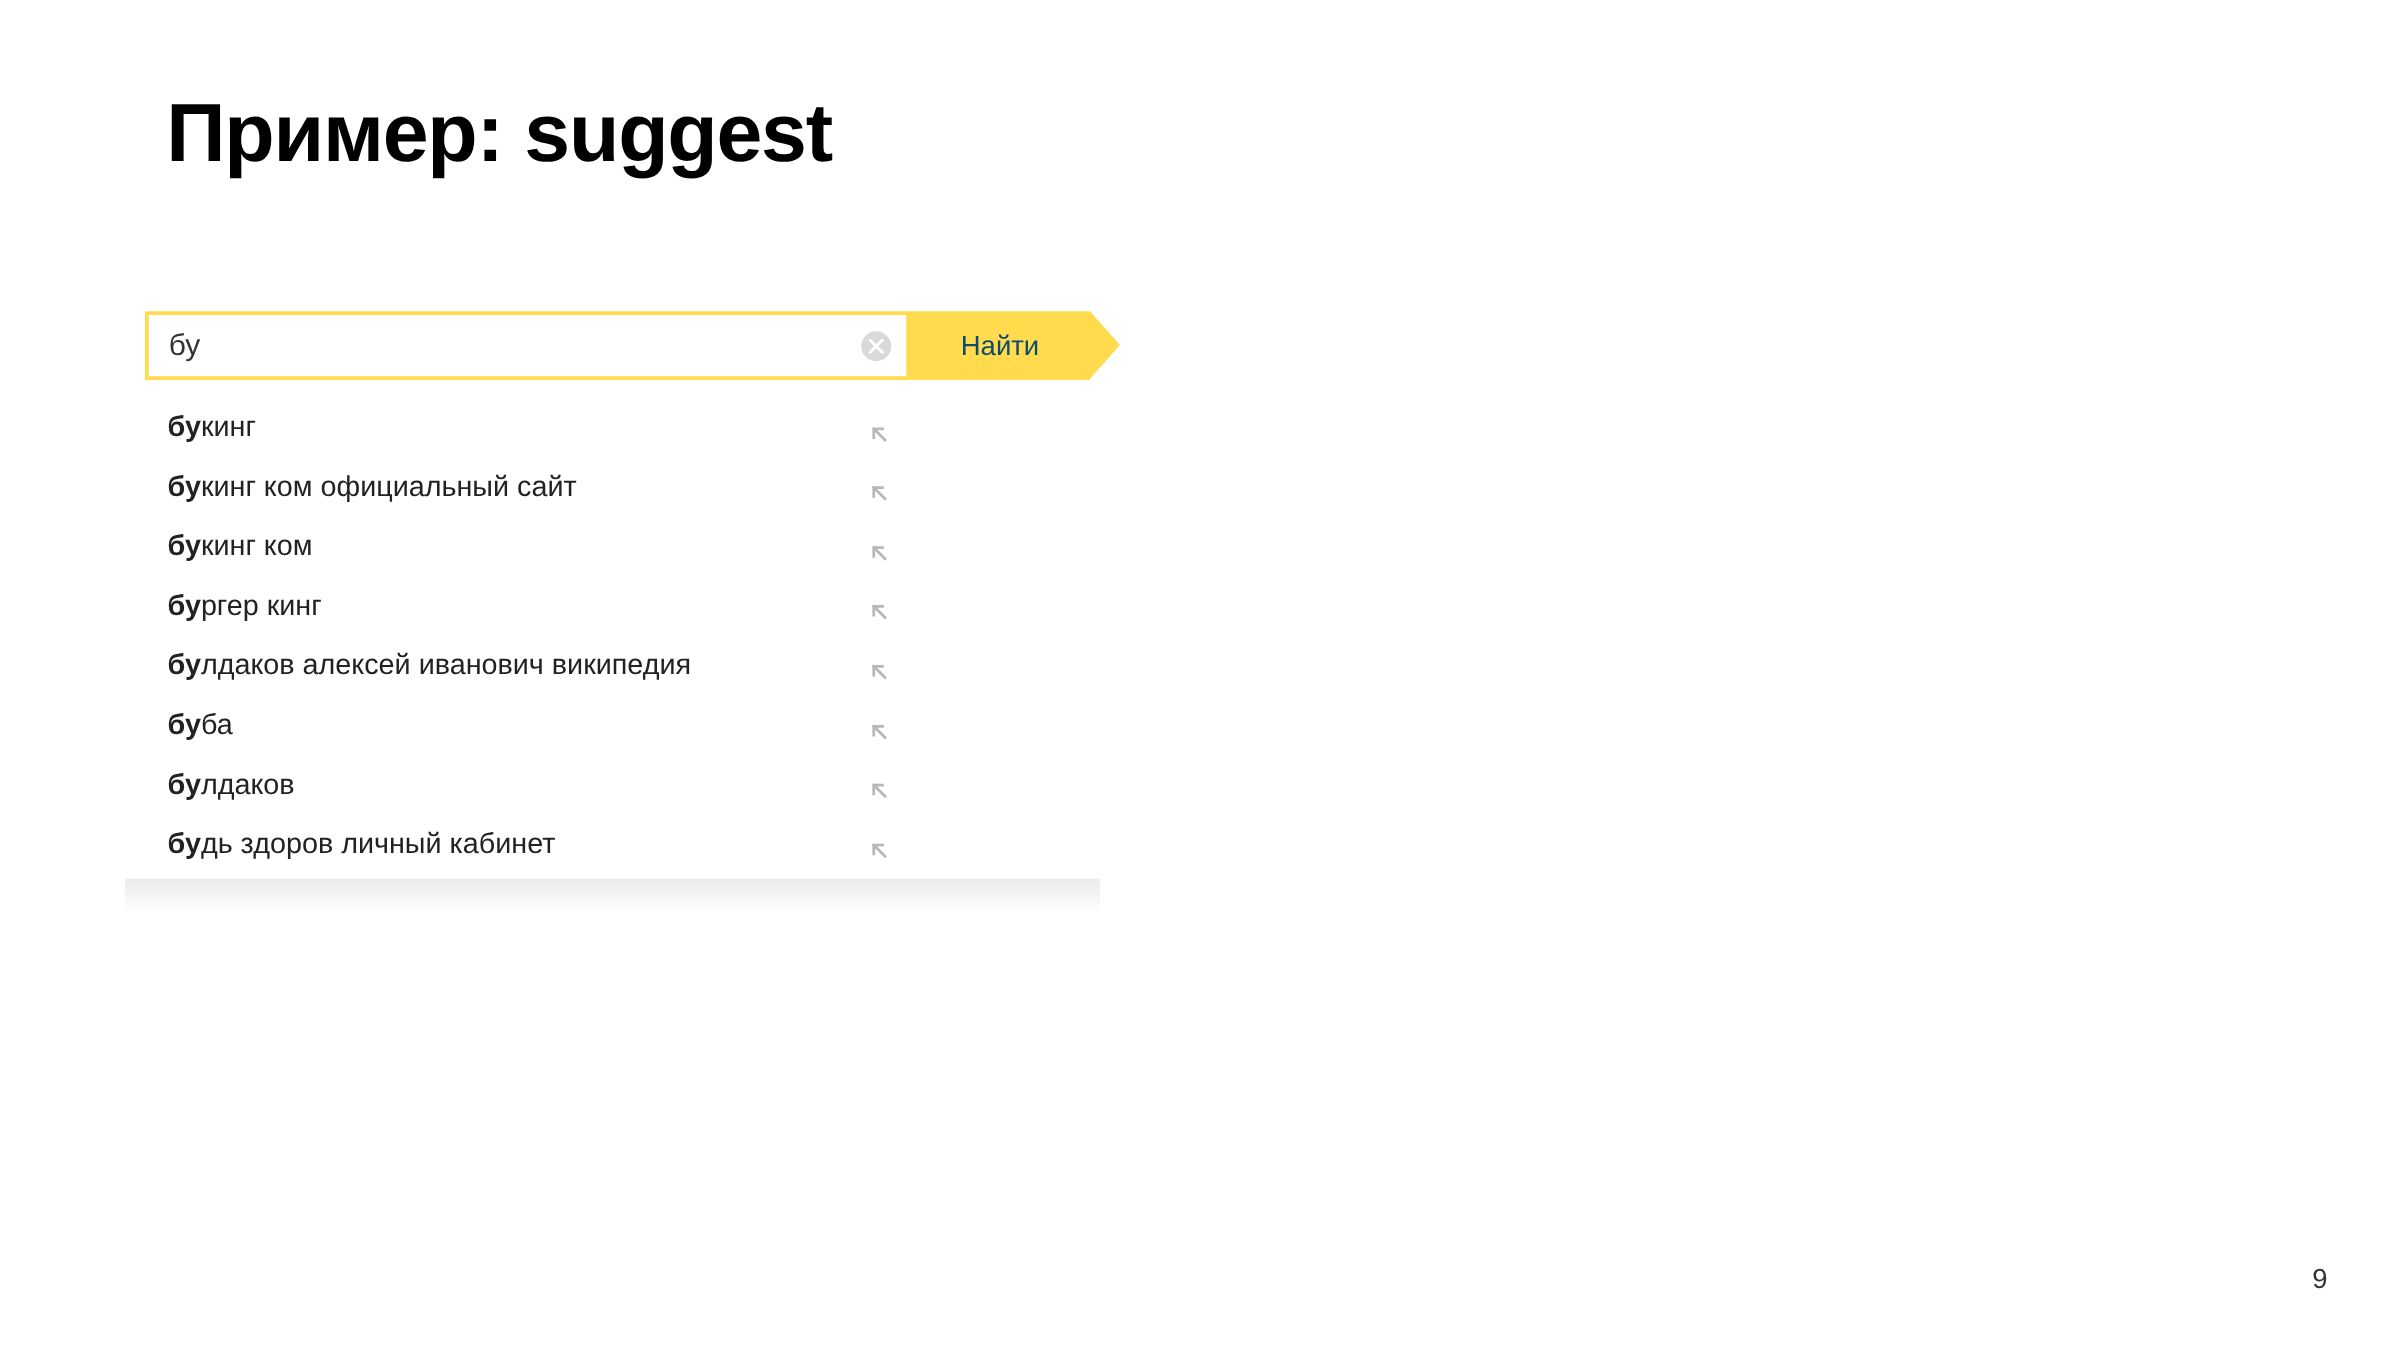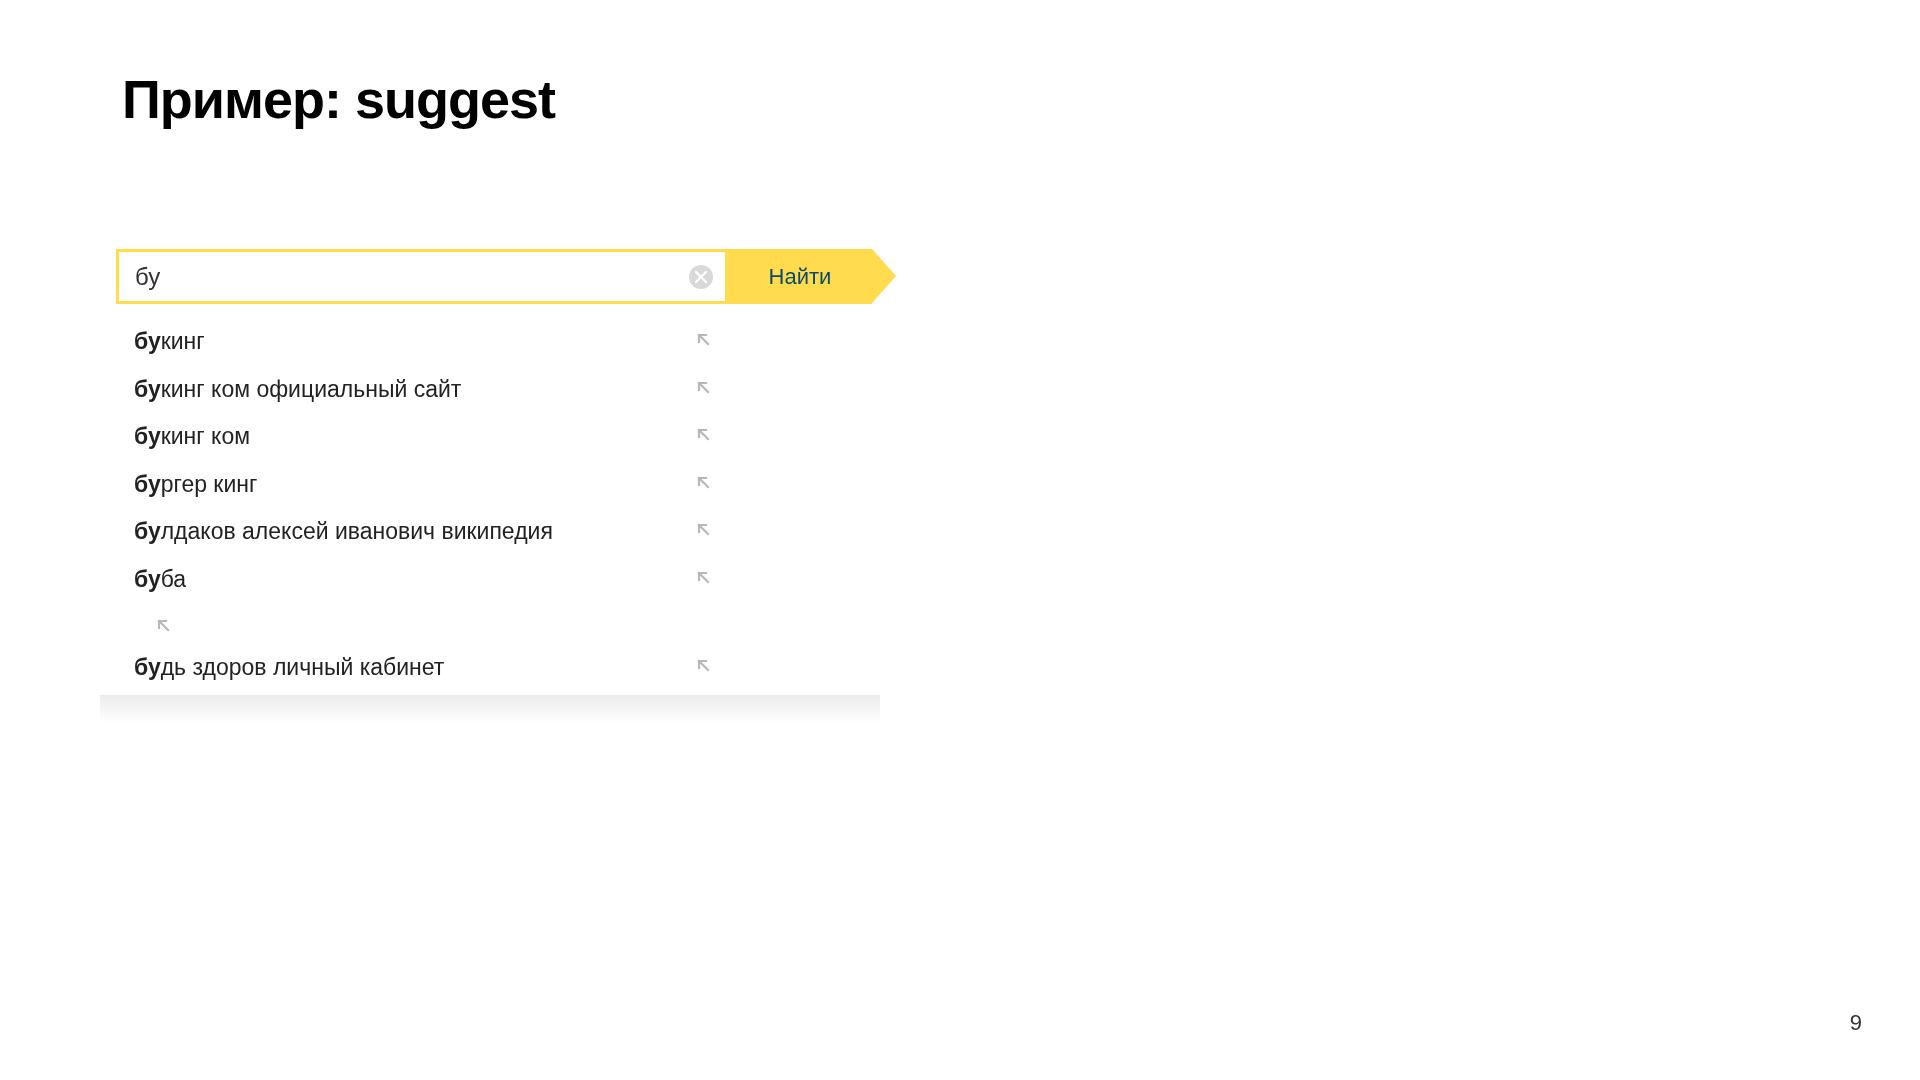--- a/index.html
+++ b/index.html
@@ -7,22 +7,22 @@
       width: 1920px;
       height: 1080px;
       background: #fff;
       font-family: Arial, Helvetica, sans-serif;
       position: relative;
       overflow: hidden;
     }
     .slide-title {
       position: absolute;
       top: 68px;
-      left: 122px;
-      font-size: 54px;
+      left: 133px;
+      font-size: 66px;
       font-weight: 700;
       color: #000;
       letter-spacing: -1px;
     }
     .search-widget {
       position: absolute;
       top: 249px;
       left: 116px;
       width: 756px;
     }
@@ -81,21 +81,21 @@
       border-top: 27.5px solid transparent;
       border-bottom: 27.5px solid transparent;
       border-left: 24px solid #ffdb4d;
     }
     .suggest-list {
       margin-top: 14px;
       width: 612px;
     }
     .suggest-item {
       display: flex;
-      align-items: flex-start;
+      align-items: flex-end;
       justify-content: space-between;
       padding: 10px 14px 10px 18px;
       font-size: 23px;
       color: #222;
       cursor: pointer;
       line-height: 1.2;
     }
     .suggest-text { flex: 1; }
     .suggest-text .bold { font-weight: 700; }
     .fill-arrow {
@@ -186,20 +186,21 @@
       </div>
       <div class="suggest-item">
         <span class="suggest-text"><span class="bold">бу</span>ба</span>
         <span class="fill-arrow">
           <svg width="16" height="16" viewBox="0 0 16 16">
             <path d="M12 14 L3 5 M3 5 L3 12 M3 5 L10 5" stroke="#b8b8b8" stroke-width="2.2" fill="none" stroke-linecap="square"></path>
           </svg>
         </span>
       </div>
       <div class="suggest-item">
+        <span class="suggest-text"><span class="bold">бу</span>лдаков</span>
         <span class="fill-arrow">
           <svg width="16" height="16" viewBox="0 0 16 16">
             <path d="M12 14 L3 5 M3 5 L3 12 M3 5 L10 5" stroke="#b8b8b8" stroke-width="2.2" fill="none" stroke-linecap="square"></path>
           </svg>
         </span>
       </div>
       <div class="suggest-item">
         <span class="suggest-text"><span class="bold">бу</span>дь здоров личный кабинет</span>
         <span class="fill-arrow">
           <svg width="16" height="16" viewBox="0 0 16 16">

